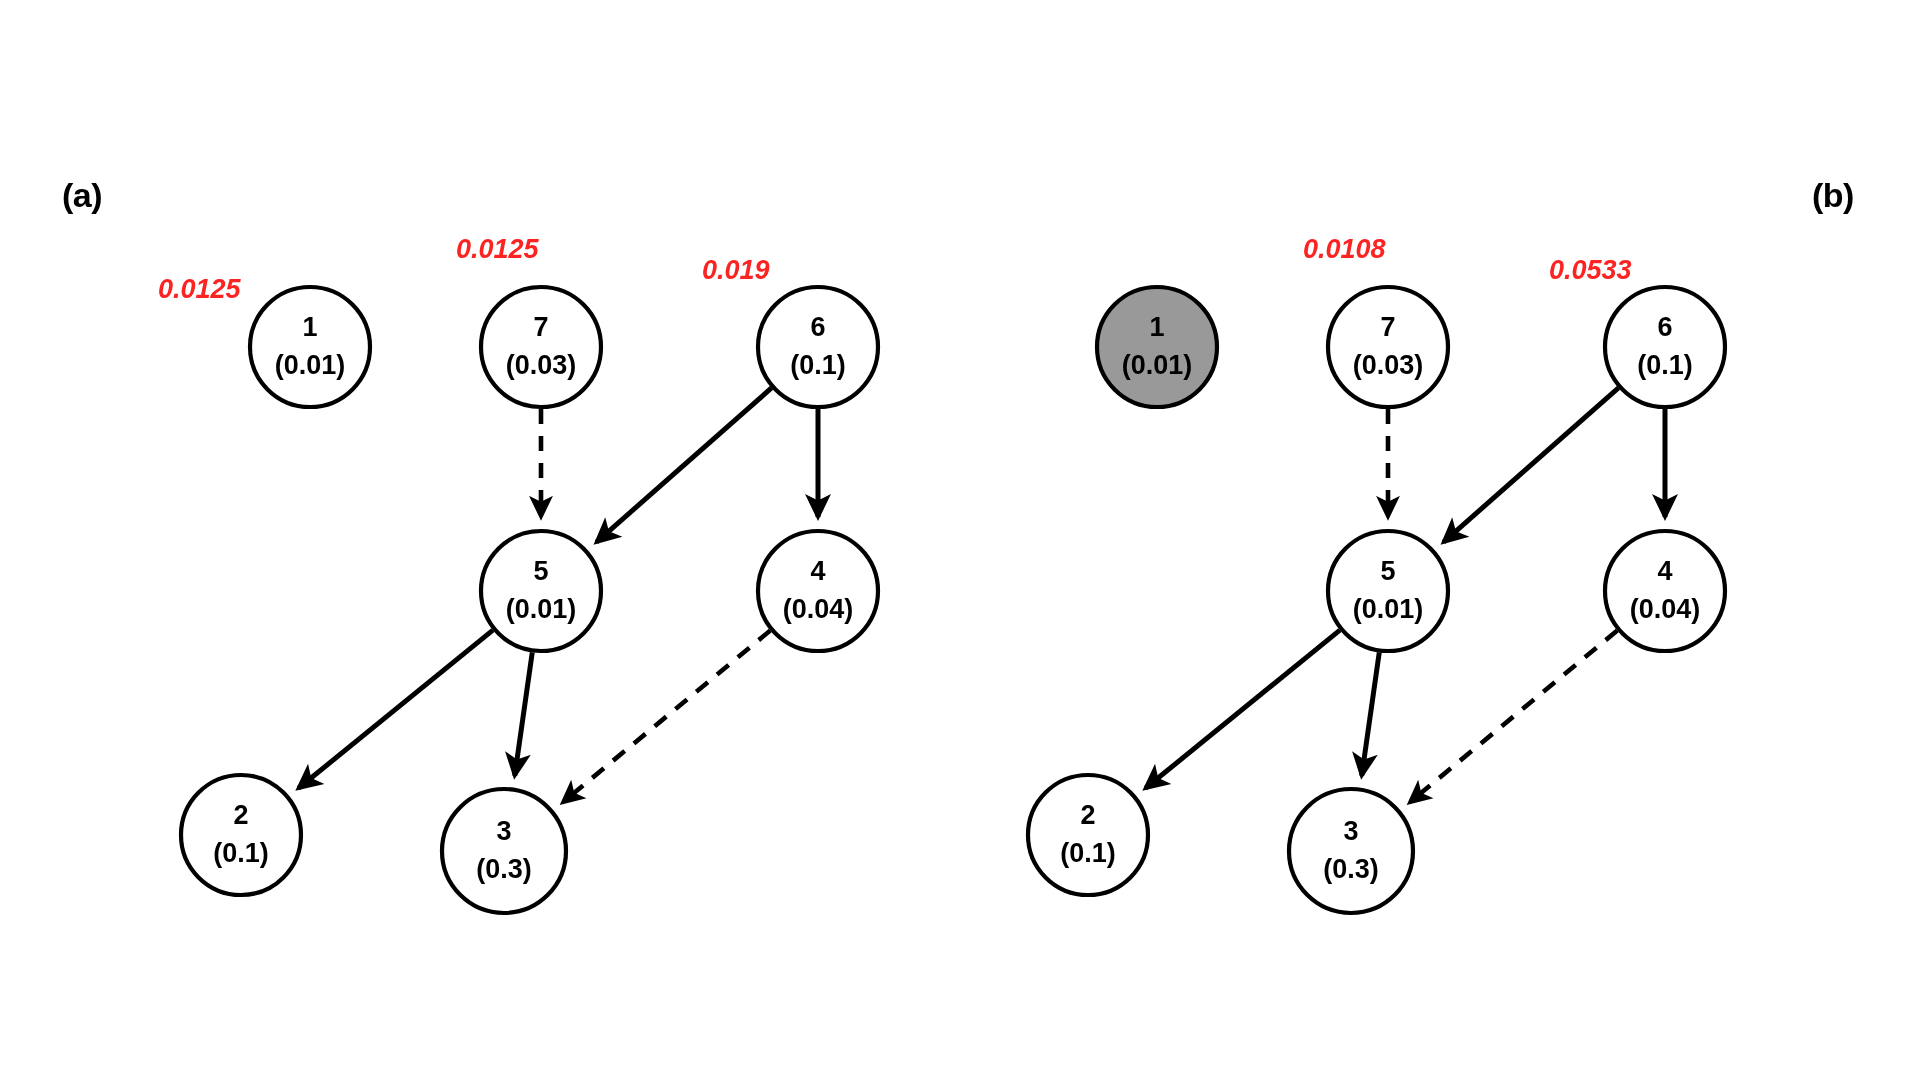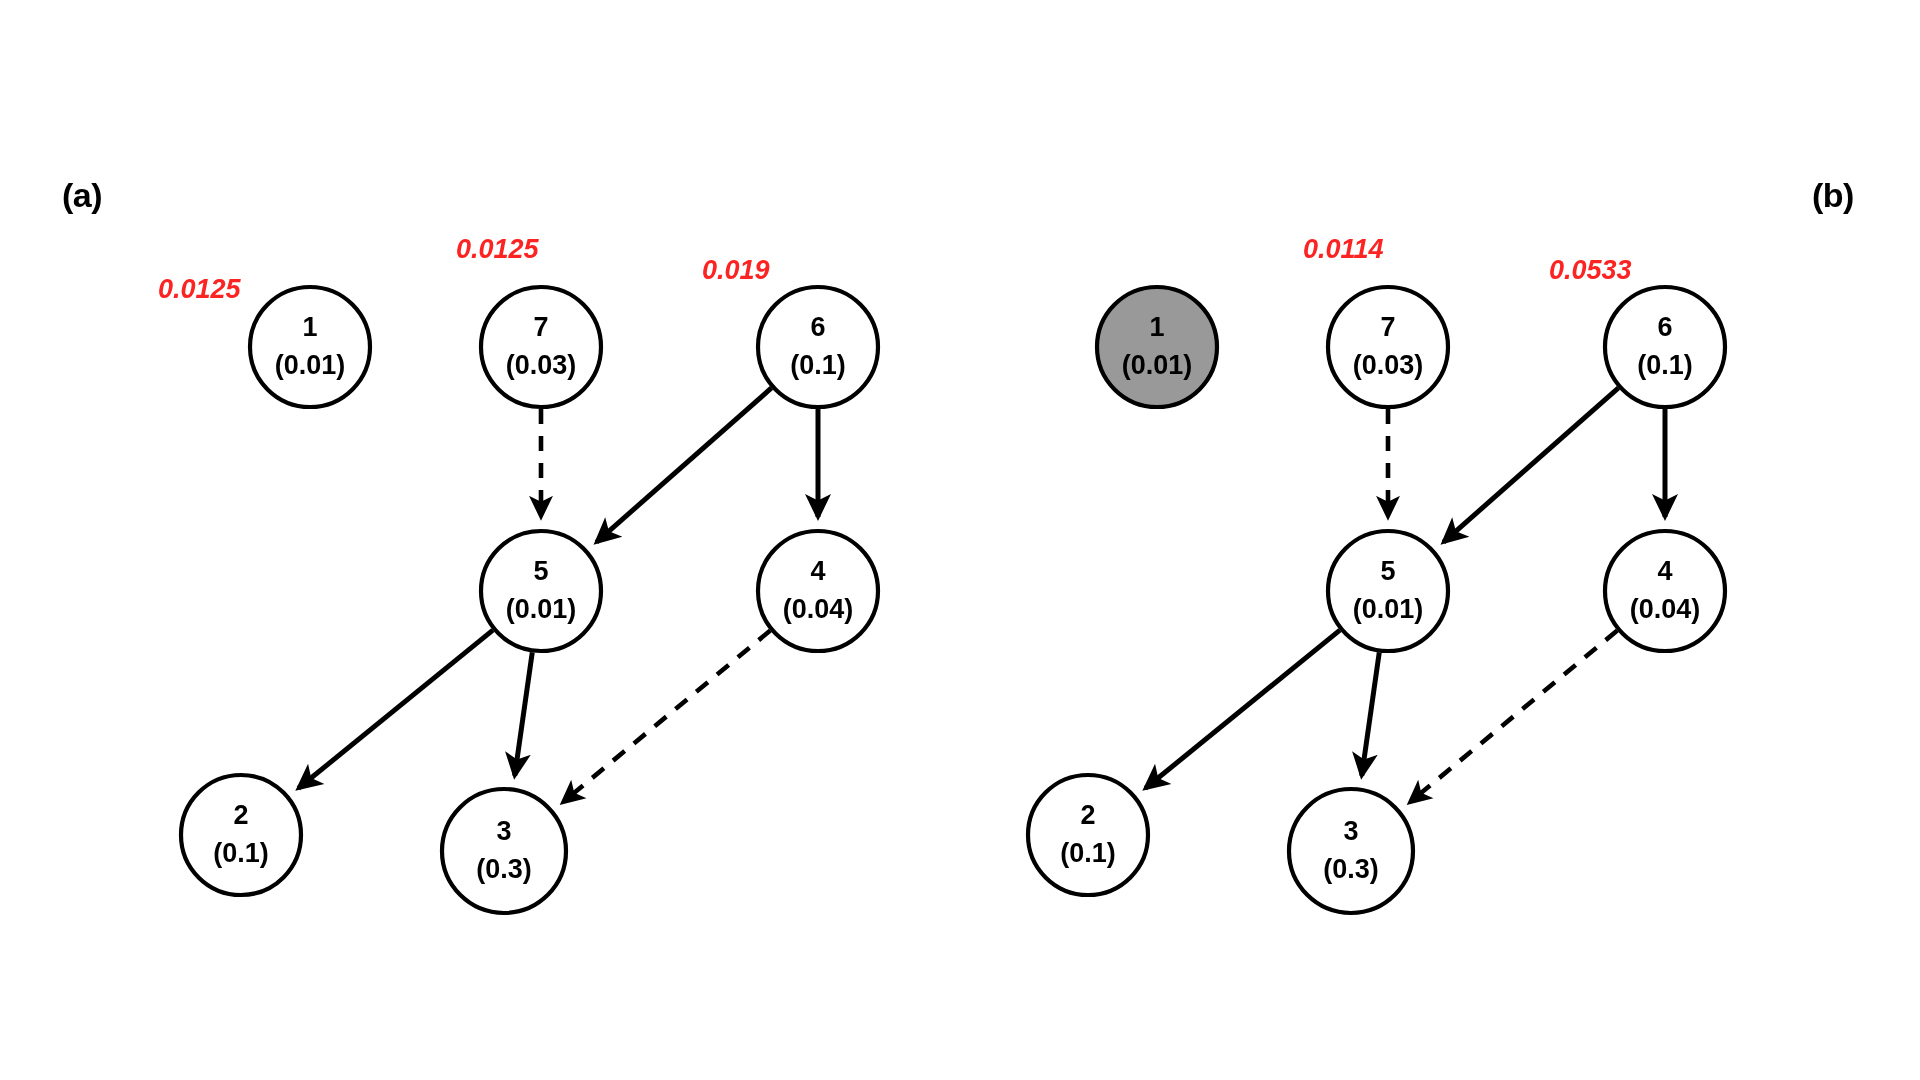--- a/index.html
+++ b/index.html
@@ -189,17 +189,17 @@
   </div>
 
   <div class="panel" id="panel-b">
     <div class="panel-label">(b)</div>
   </div>
 
   <div id="scores-layer">
       <div class="score-label" style="left: 158px; top: 274px;">0.0125</div>
       <div class="score-label" style="left: 456px; top: 234px;">0.0125</div>
       <div class="score-label" style="left: 702px; top: 255px;">0.019</div>
-      <div class="score-label" style="left: 1303px; top: 234px;">0.0114</div>
+      <div class="score-label" style="left: 1303px; top: 234px;">0.0108</div>
       <div class="score-label" style="left: 1549px; top: 255px;">0.0533</div>
     </div>
 
 </div>
 
 </body></html>

